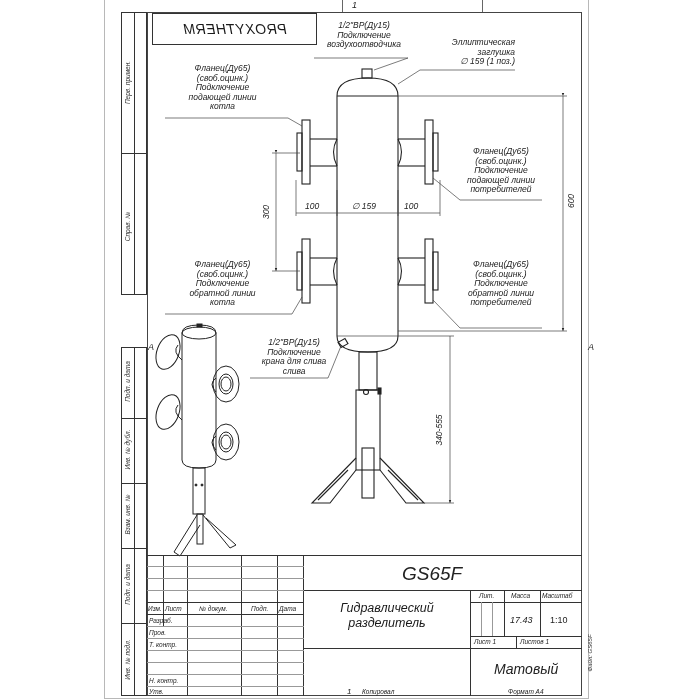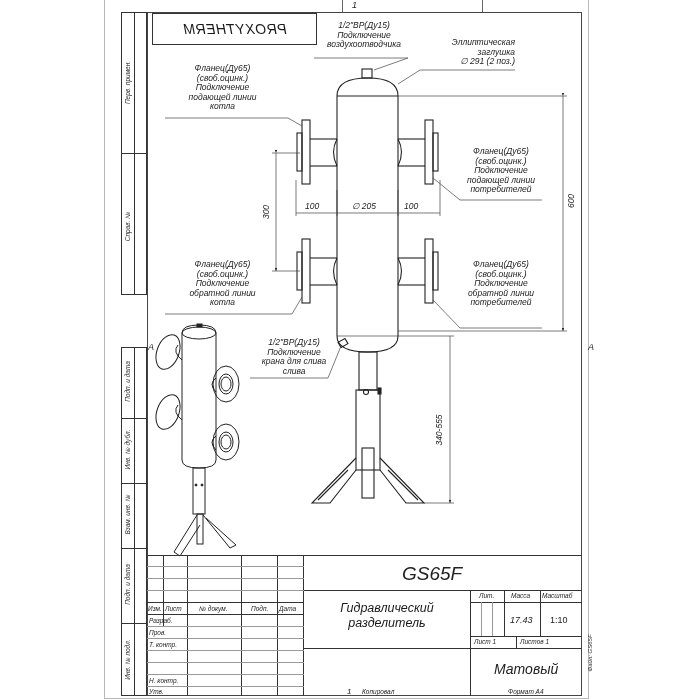--- a/index.html
+++ b/index.html
@@ -172,21 +172,21 @@
 </svg>
 
 <div class="lbl" style="left:318px;top:21px;width:92px;">
   <div>1/2"ВР(Ду15)</div>
   <div>Подключение</div>
   <div>воздухоотводчика</div>
 </div>
 <div class="lbl" style="left:420px;top:38px;width:95px;text-align:right;">
   <div>Эллиптическая</div>
   <div>заглушка</div>
-  <div>∅ 291 (2 поз.)</div>
+  <div>∅ 159 (1 поз.)</div>
 </div>
 <div class="lbl" style="left:170px;top:64px;width:105px;">
   <div>Фланец(Ду65)</div>
   <div>(своб.оцинк.)</div>
   <div>Подключение</div>
   <div>подающей линии</div>
   <div>котла</div>
 </div>
 <div class="lbl" style="left:455px;top:147px;width:92px;">
   <div>Фланец(Ду65)</div>
@@ -210,21 +210,21 @@
   <div>потребителей</div>
 </div>
 <div class="lbl" style="left:248px;top:338px;width:92px;">
   <div>1/2"ВР(Ду15)</div>
   <div>Подключение</div>
   <div>крана для слива</div>
   <div>слива</div>
 </div>
 
 <span class="dim" style="left:305px;top:201px;">100</span>
-<span class="dim" style="left:352px;top:201px;">∅ 205</span>
+<span class="dim" style="left:352px;top:201px;">∅ 159</span>
 <span class="dim" style="left:404px;top:201px;">100</span>
 <span class="dim" style="left:259px;top:207px;transform:rotate(-90deg);">300</span>
 <span class="dim" style="left:564px;top:196px;transform:rotate(-90deg);">600</span>
 <span class="dim" style="left:423px;top:425px;transform:rotate(-90deg);">340-555</span>
 
 <span class="tb" style="left:148px;top:342px;font-size:9px;">A</span>
 <span class="tb" style="left:588px;top:342px;font-size:9px;">A</span>
 
 <div class="abs" style="left:147px;top:555px;width:435px;height:148px;padding-left:44px;">
 

